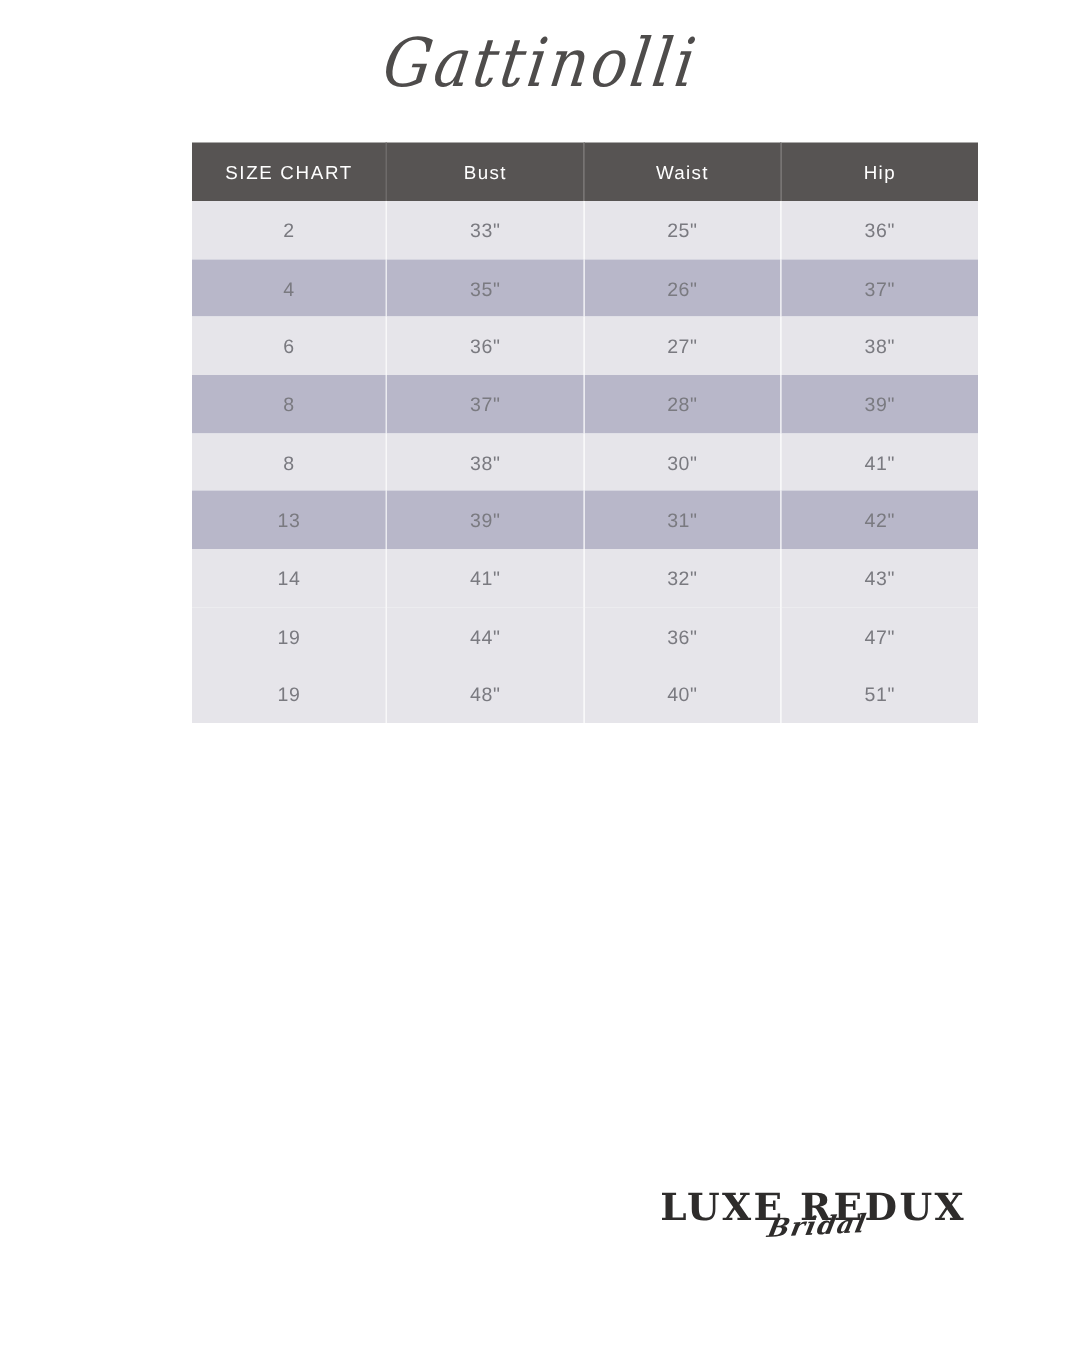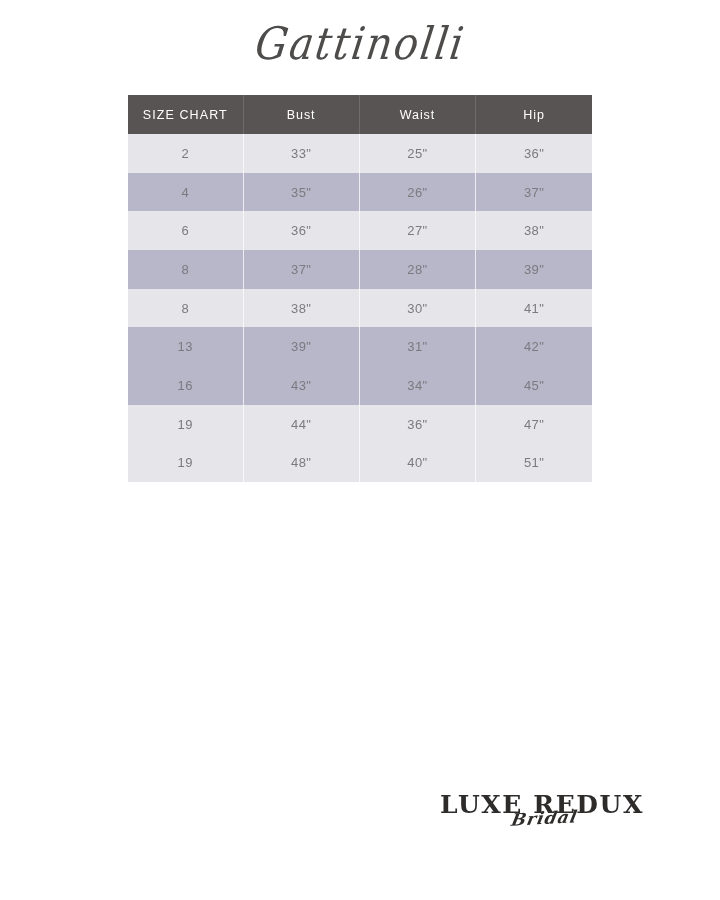--- a/index.html
+++ b/index.html
@@ -35,21 +35,21 @@
     transform-origin: center center;
     line-height: 1.25;
     white-space: nowrap;
   }
 
   
   .chart-table {
     position: absolute;
     left: 128px;
     top: 95px;
-    width: 464px;
+    width: 524px;
     border-collapse: collapse;
     table-layout: fixed;
   }
   .chart-table col.c-size  { width: 115px; }
   .chart-table col.c-data  { width: 116.33px; }
 
   .chart-table thead th {
     background: #575453;
     color: #ffffff;
     font-size: 12.5px;
@@ -172,25 +172,25 @@
         <td>38"</td>
         <td>30"</td>
         <td>41"</td>
       </tr>
       <tr class="row-dark">
         <td>13</td>
         <td>39"</td>
         <td>31"</td>
         <td>42"</td>
       </tr>
-      <tr class="row-dark">
-        <td>16</td>
+      <tr class="row-light">
+        <td>14</td>
+        <td>41"</td>
+        <td>32"</td>
         <td>43"</td>
-        <td>34"</td>
-        <td>45"</td>
       </tr>
       <tr class="row-light">
         <td>19</td>
         <td>44"</td>
         <td>36"</td>
         <td>47"</td>
       </tr>
       <tr class="row-light">
         <td>19</td>
         <td>48"</td>

